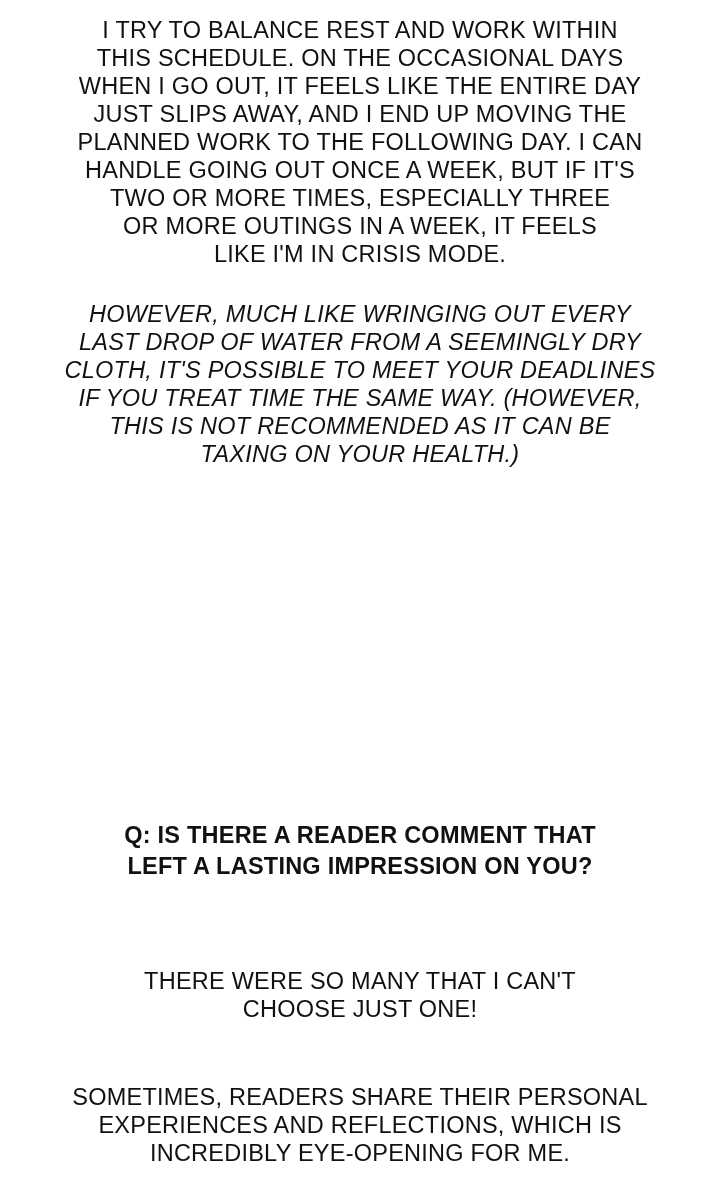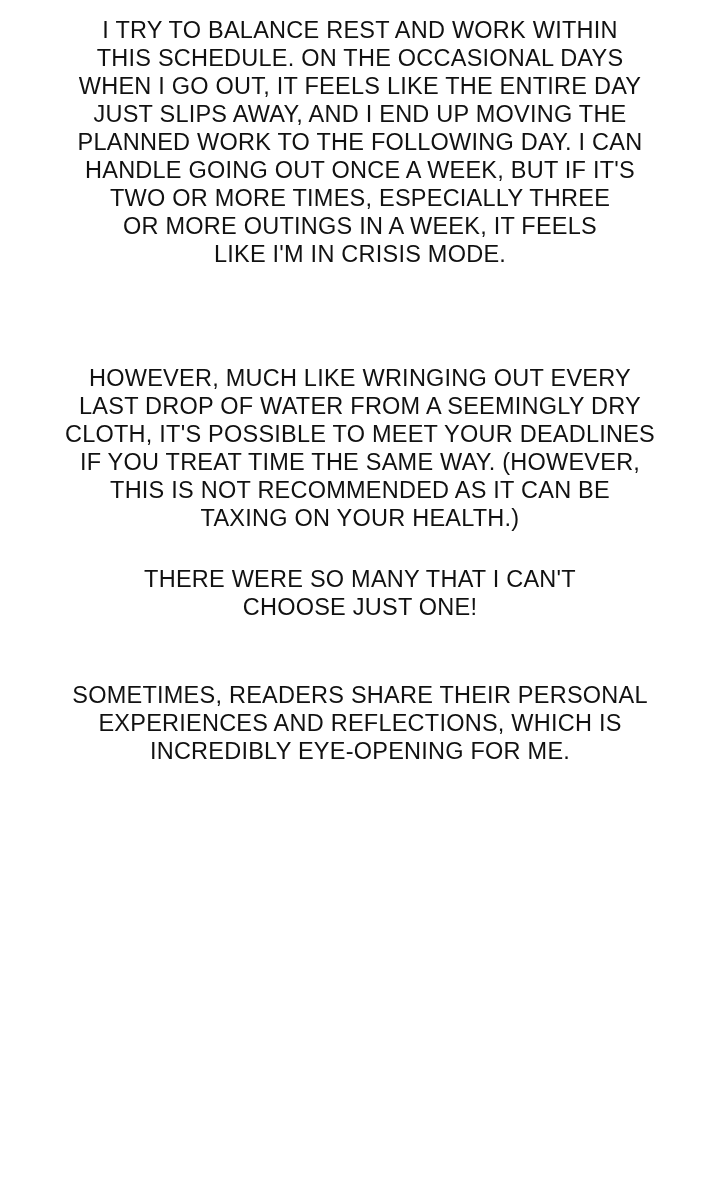--- a/index.html
+++ b/index.html
@@ -26,30 +26,30 @@
     text-align: center;
     letter-spacing: 0.01em;
   }
   .body-text {
     font-size: 23.5px;
     line-height: 28px;
     font-weight: 400;
     white-space: pre-line;
   }
   .para-1 { margin-top: 16px; }
-  .para-2 { margin-top: 96px; }
+  .para-2 { margin-top: 32px; font-style: italic; }
   .question {
     font-size: 23.5px;
     line-height: 31px;
     font-weight: 700;
     white-space: pre-line;
     margin-top: 352px;
   }
   .answer-1 {
-    margin-top: 33px;
+    margin-top: 85px;
   }
   .answer-2 {
     margin-top: 60px;
   }
 </style>
 </head>
 <body>
 
 <div class="page">
 
@@ -63,20 +63,22 @@
 OR MORE OUTINGS IN A WEEK, IT FEELS
 LIKE I'M IN CRISIS MODE.</div>
 
   <div class="block body-text para-2">HOWEVER, MUCH LIKE WRINGING OUT EVERY
 LAST DROP OF WATER FROM A SEEMINGLY DRY
 CLOTH, IT'S POSSIBLE TO MEET YOUR DEADLINES
 IF YOU TREAT TIME THE SAME WAY. (HOWEVER,
 THIS IS NOT RECOMMENDED AS IT CAN BE
 TAXING ON YOUR HEALTH.)</div>
 
+  <div class="block question">Q: IS THERE A READER COMMENT THAT
+LEFT A LASTING IMPRESSION ON YOU?</div>
 
   <div class="block body-text answer-1">THERE WERE SO MANY THAT I CAN'T
 CHOOSE JUST ONE!</div>
 
   <div class="block body-text answer-2">SOMETIMES, READERS SHARE THEIR PERSONAL
 EXPERIENCES AND REFLECTIONS, WHICH IS
 INCREDIBLY EYE-OPENING FOR ME.</div>
 
 </div>
 

